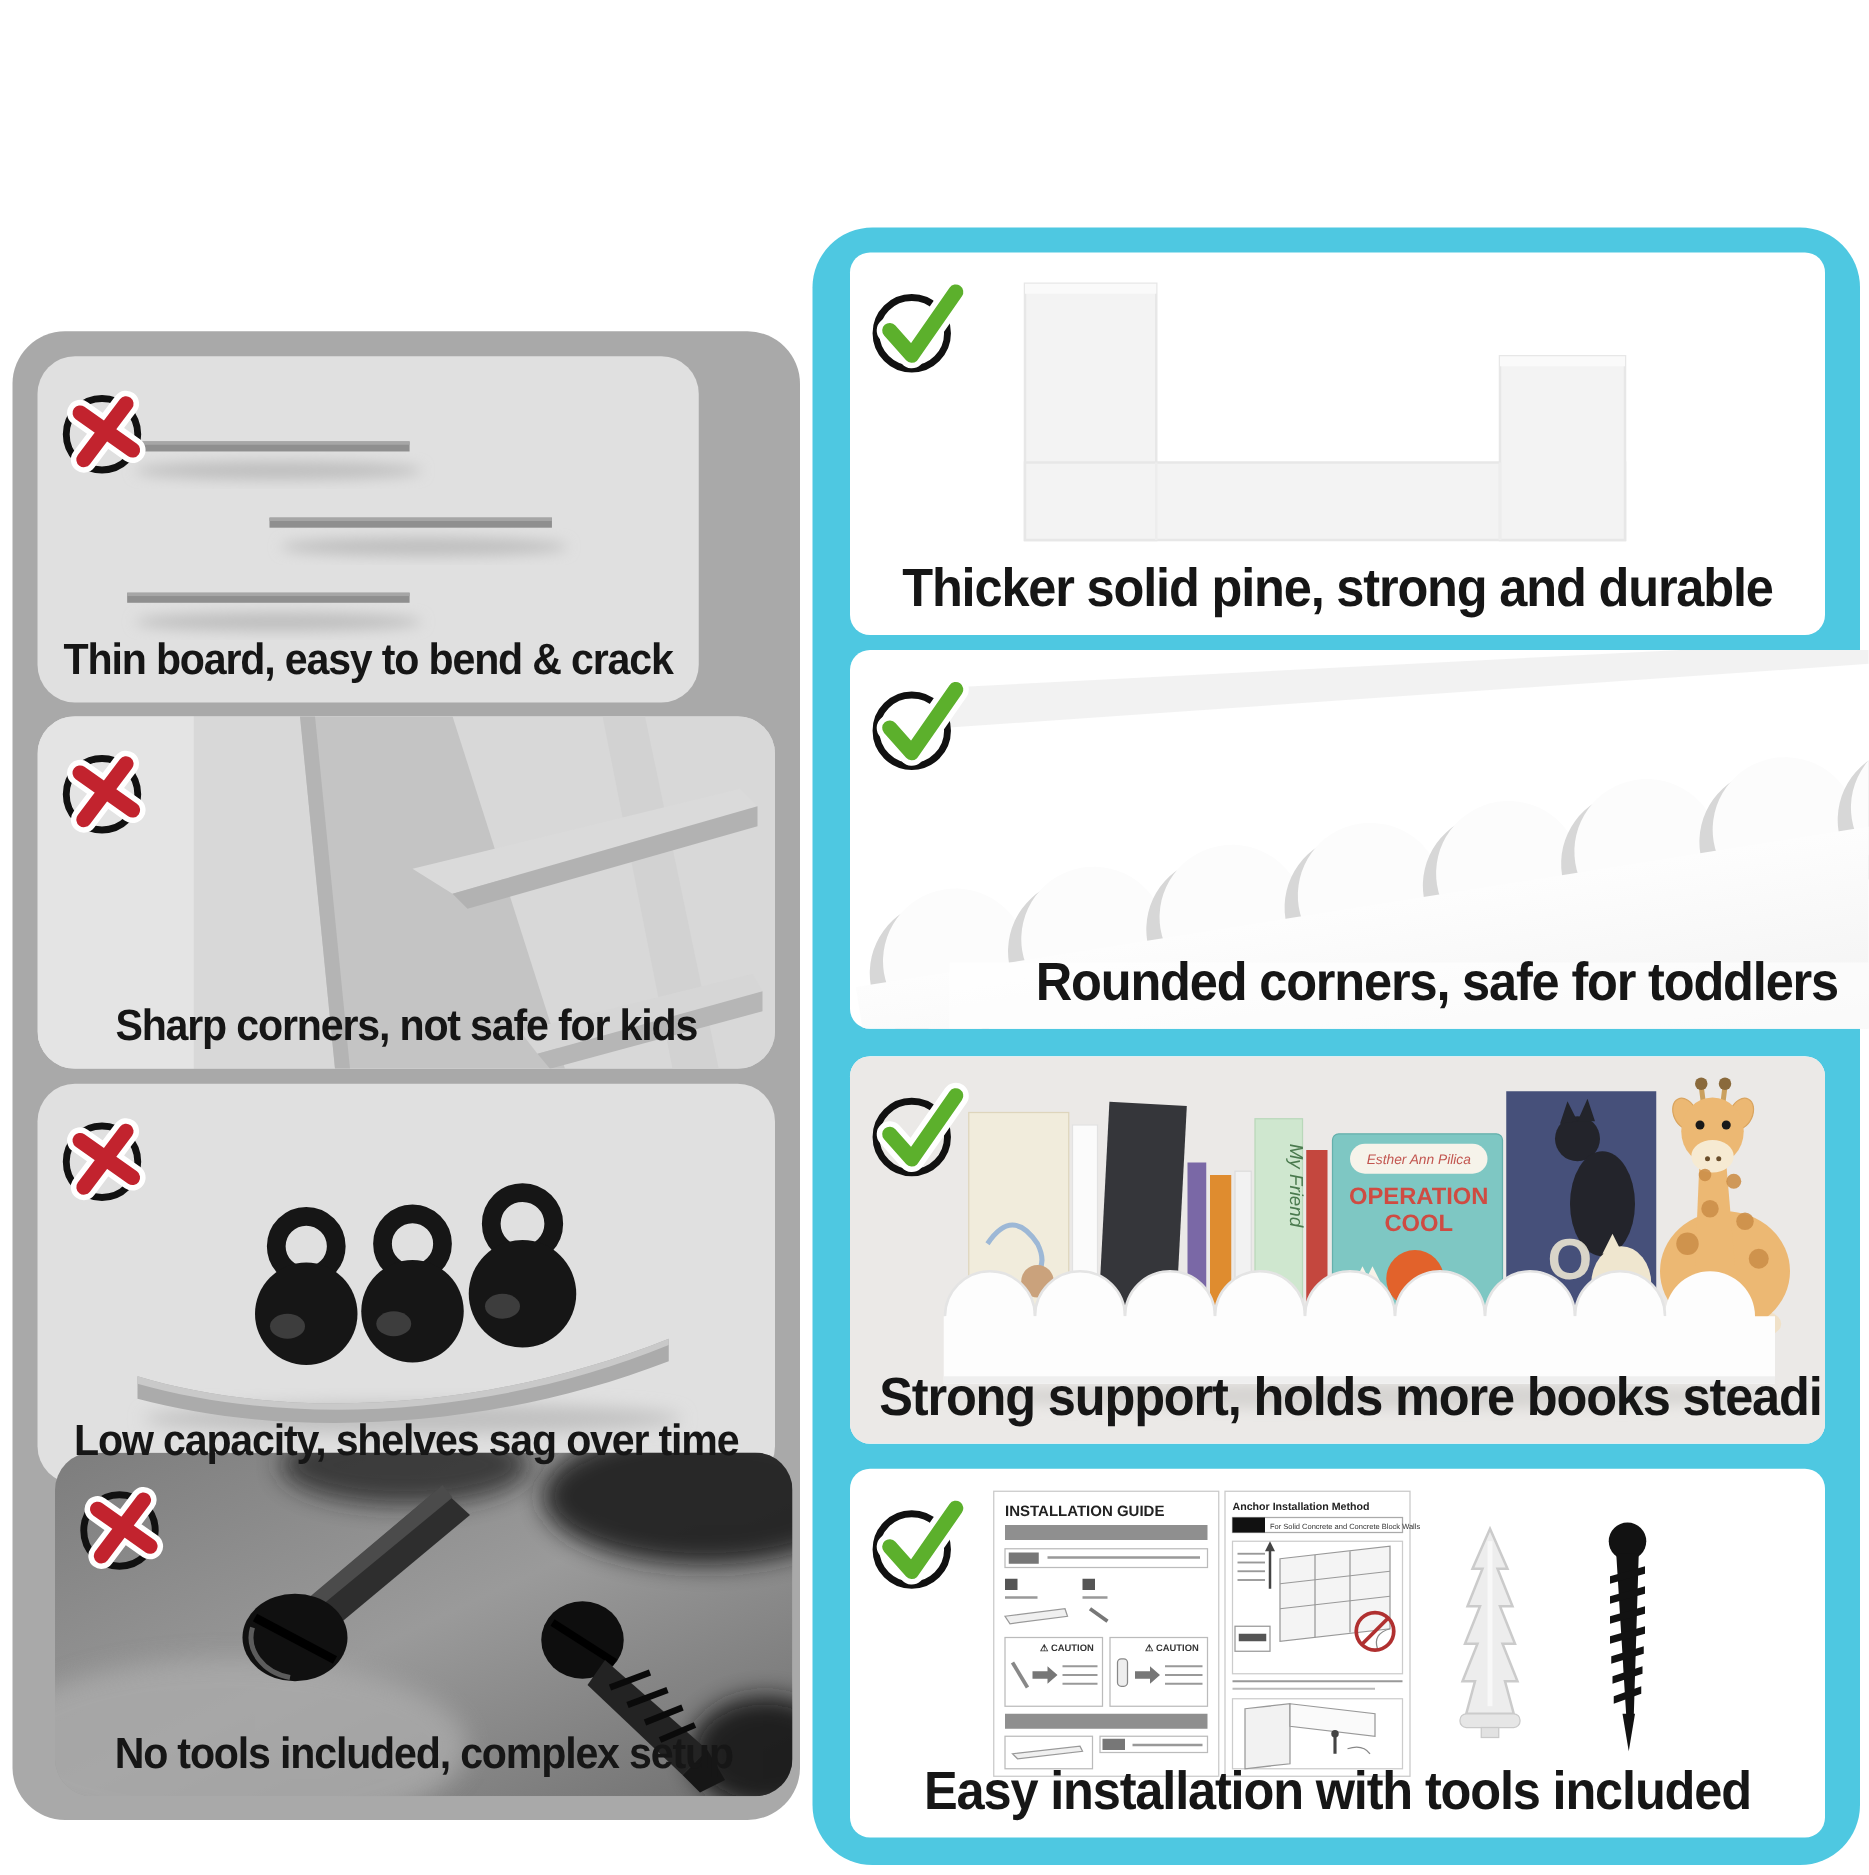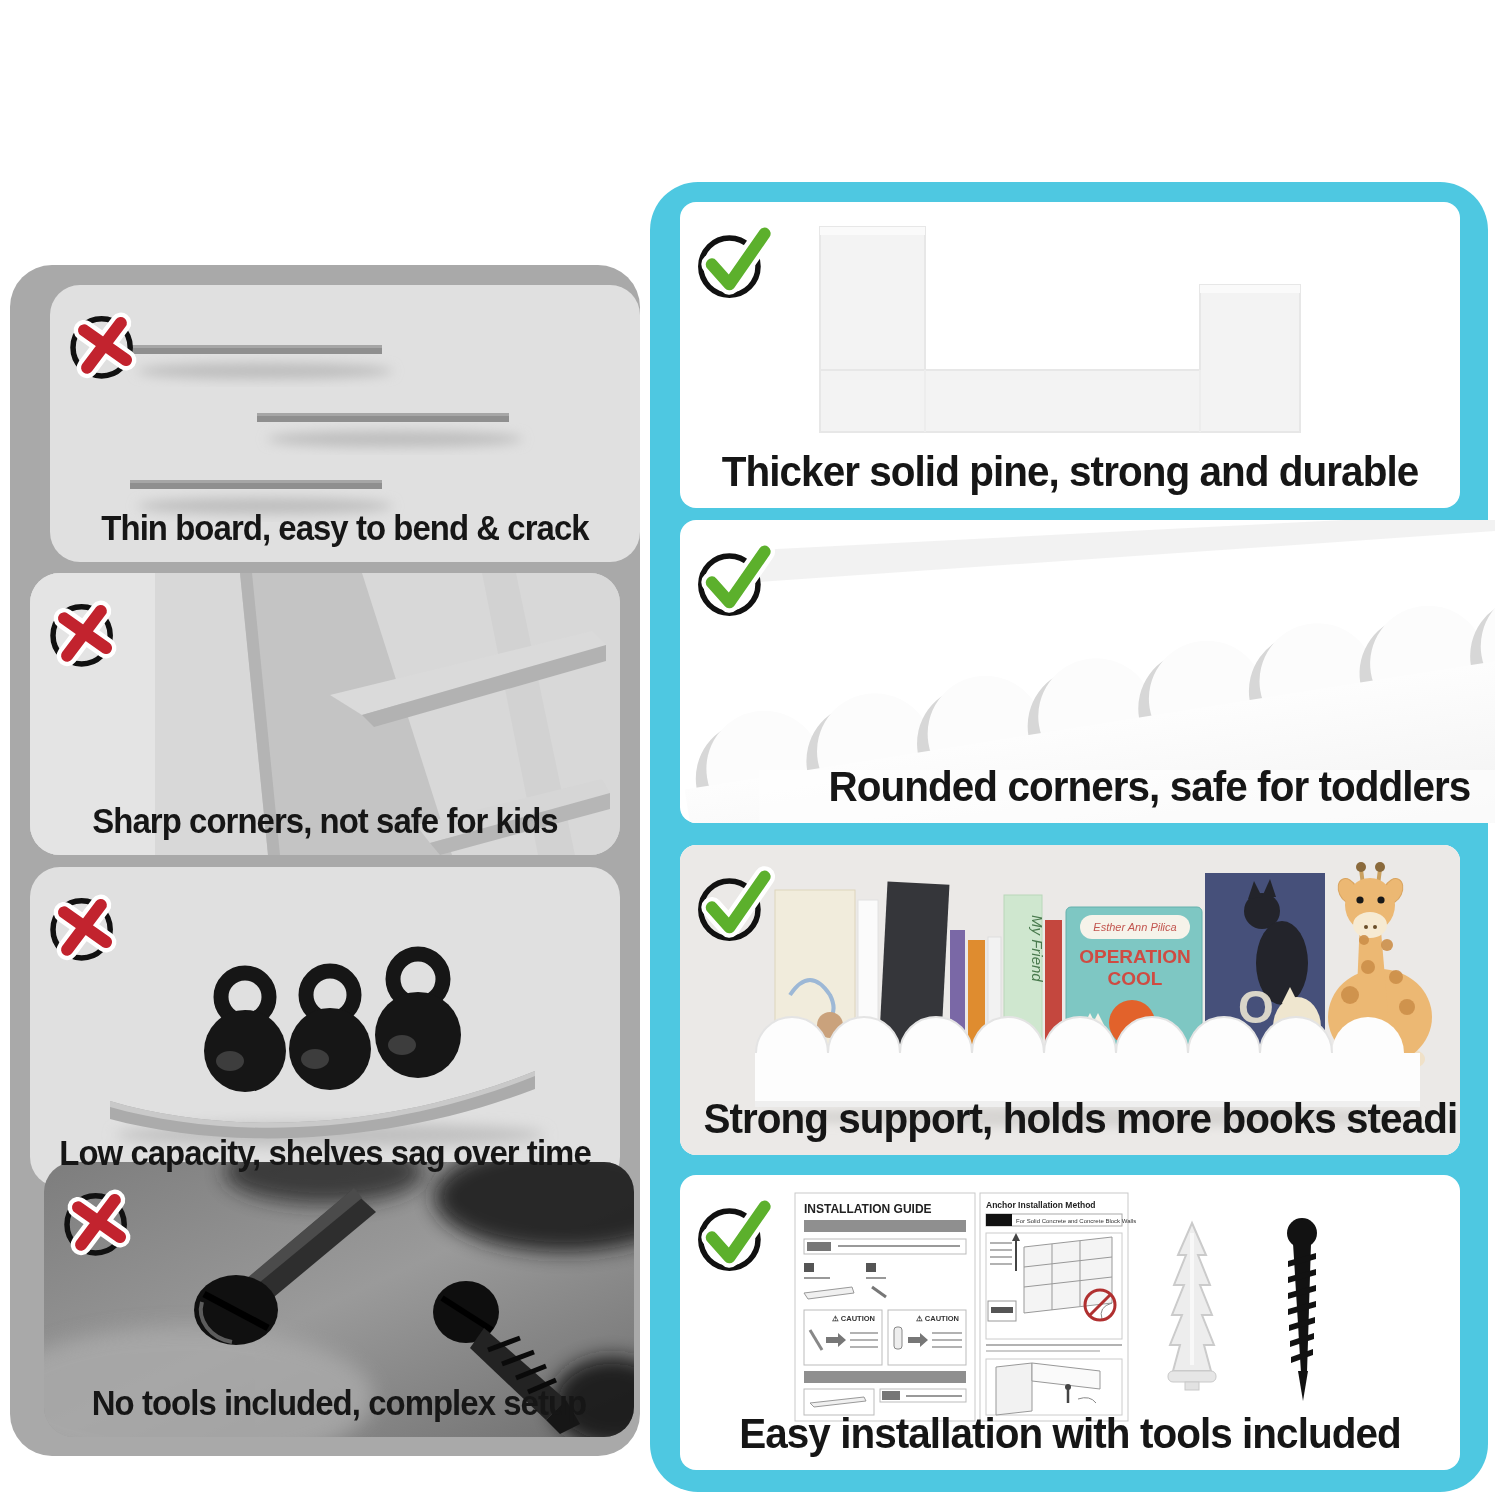--- a/index.html
+++ b/index.html
@@ -25,21 +25,21 @@
   .cap-r{bottom:12px;font-size:43px;letter-spacing:-1px;}
 </style>
 </head>
 <body>
 
 <div id="canvas">
 
 
   <div class="left-wrap"></div>
 
-  <div class="panel gray" style="left:30px;top:285px;width:590px;height:277px;margin-left:20px;">
+  <div class="panel gray" style="left:30px;top:285px;width:529px;height:277px;">
     <svg class="art" viewBox="0 0 590 277">
       <defs>
           <filter id="bl1" x="-50%" y="-50%" width="200%" height="200%">
             <feGaussianBlur stdDeviation="6"></feGaussianBlur>
           </filter>
         </defs>
       <ellipse cx="215" cy="86" rx="128" ry="8" fill="#bdbdbd" filter="url(#bl1)"></ellipse>
       <rect x="80" y="60" width="252" height="9" fill="#8f8f8f"></rect>
         <rect x="80" y="60" width="252" height="3" fill="#a6a6a6"></rect>
       <ellipse cx="345" cy="154" rx="128" ry="8" fill="#bdbdbd" filter="url(#bl1)"></ellipse>

